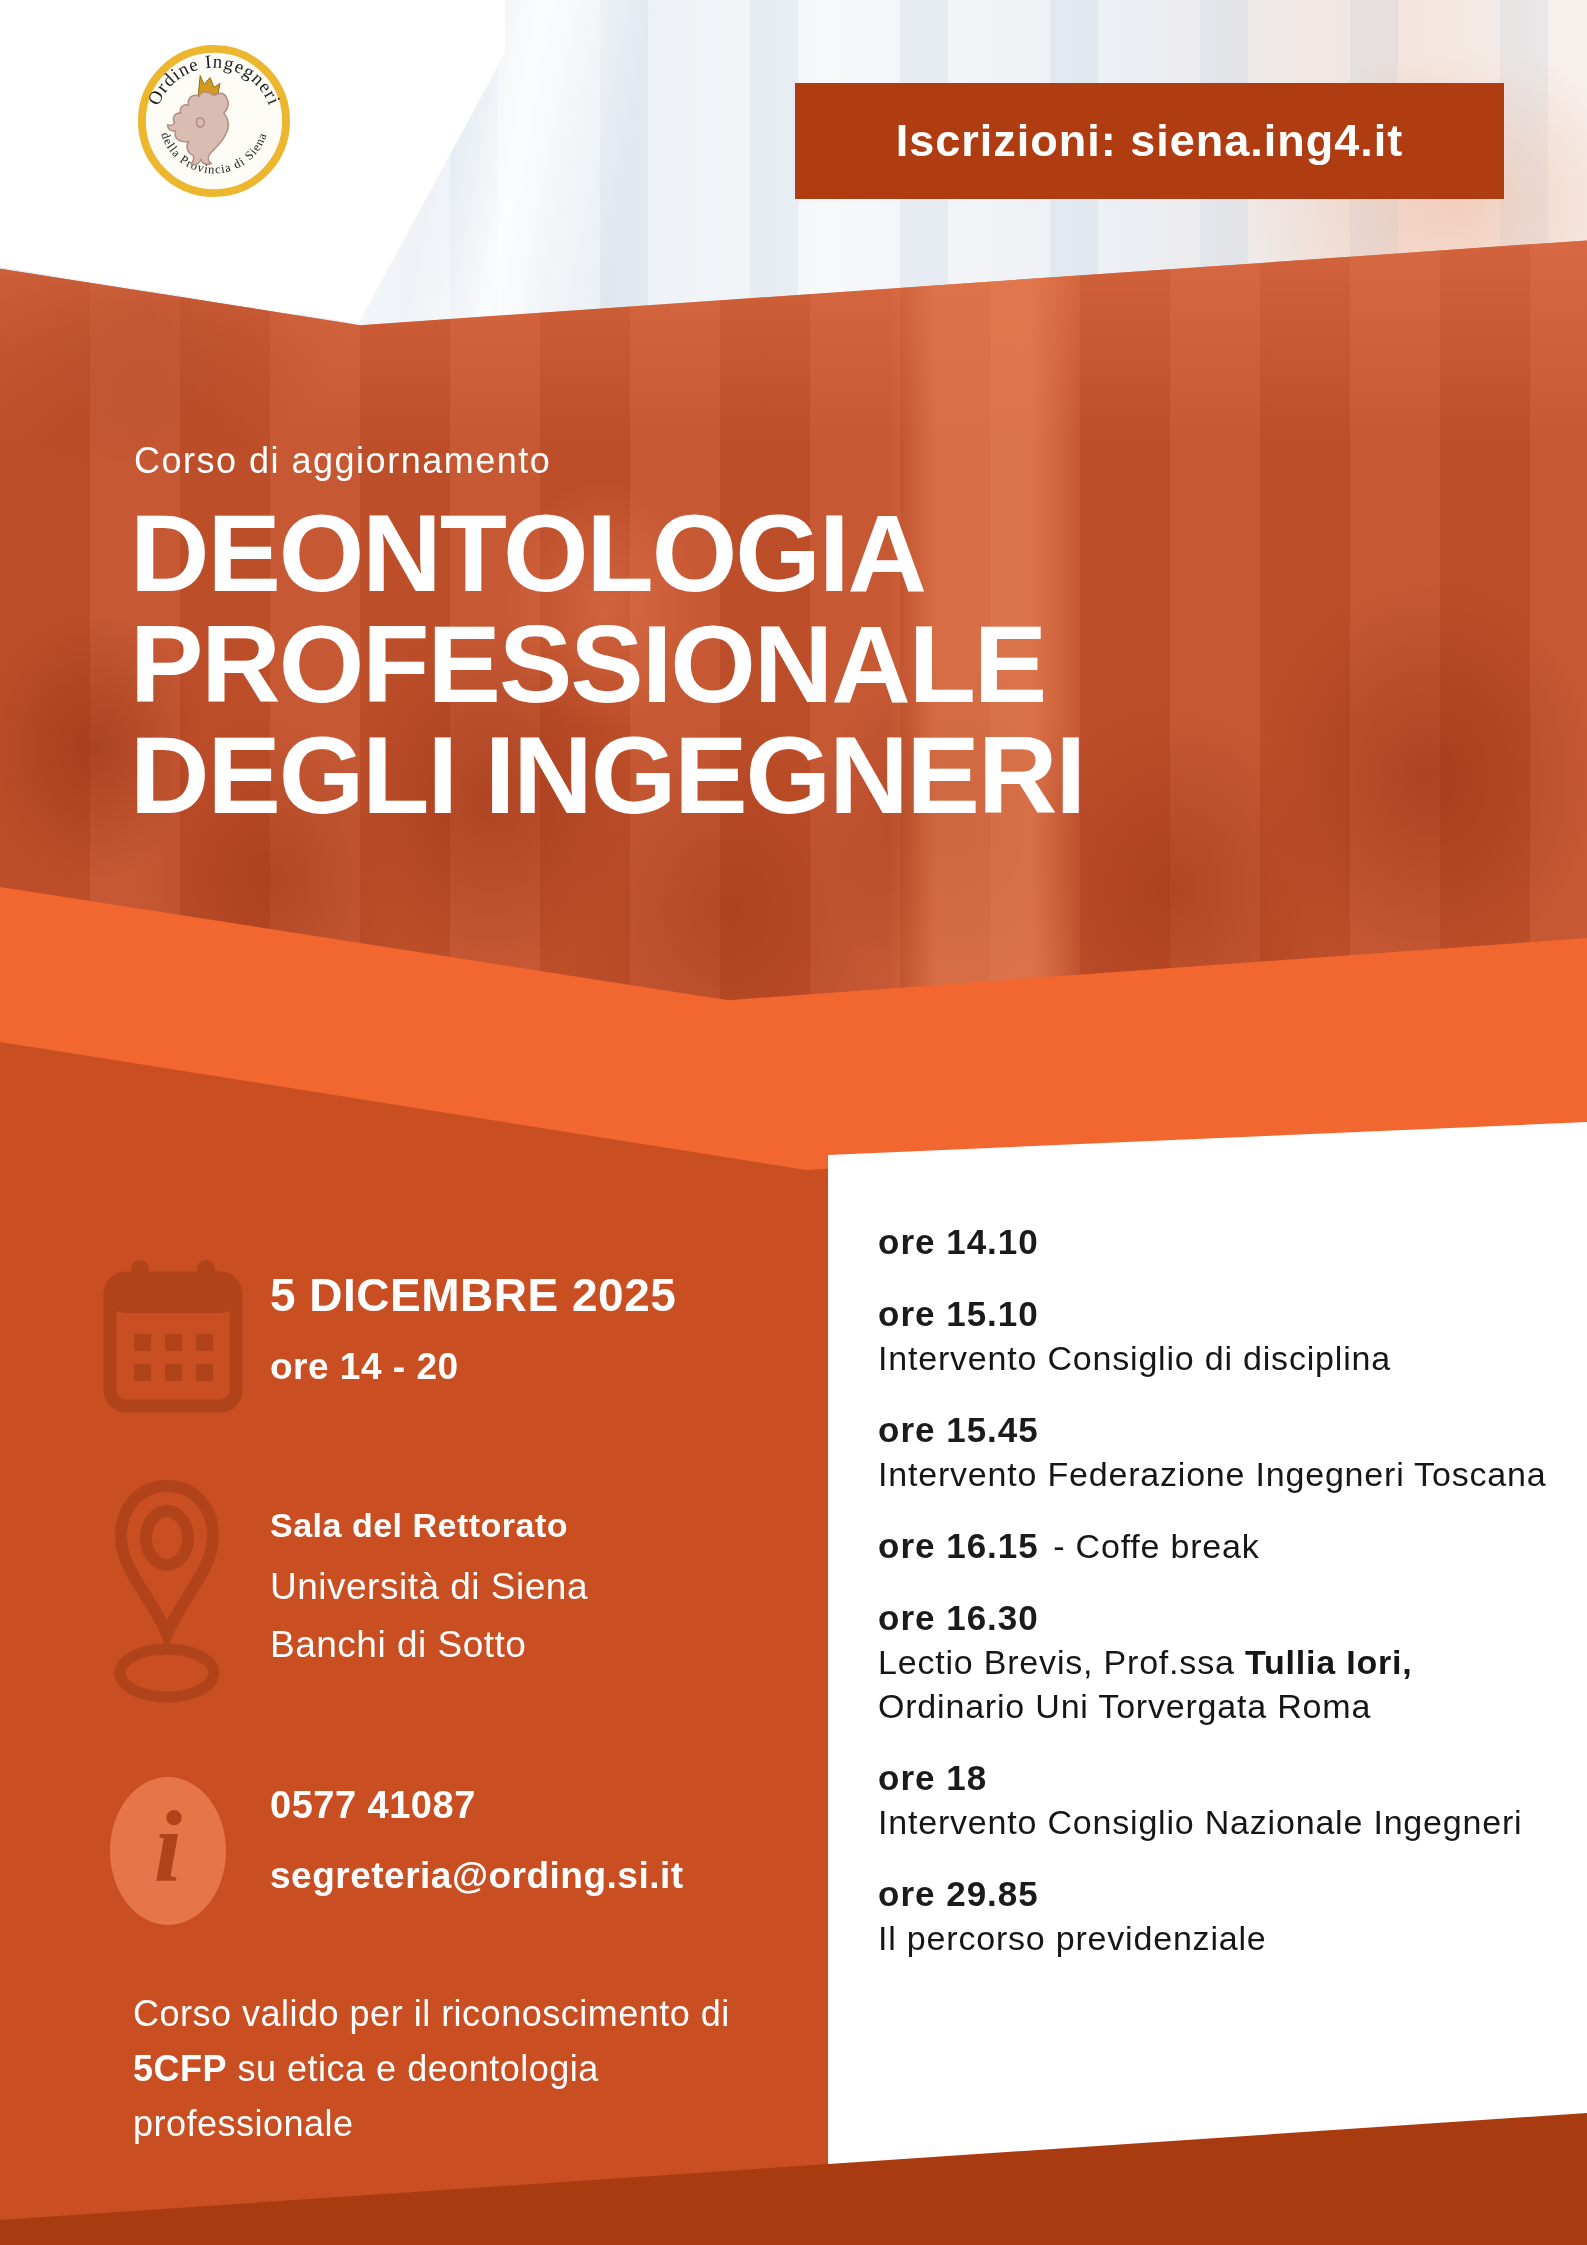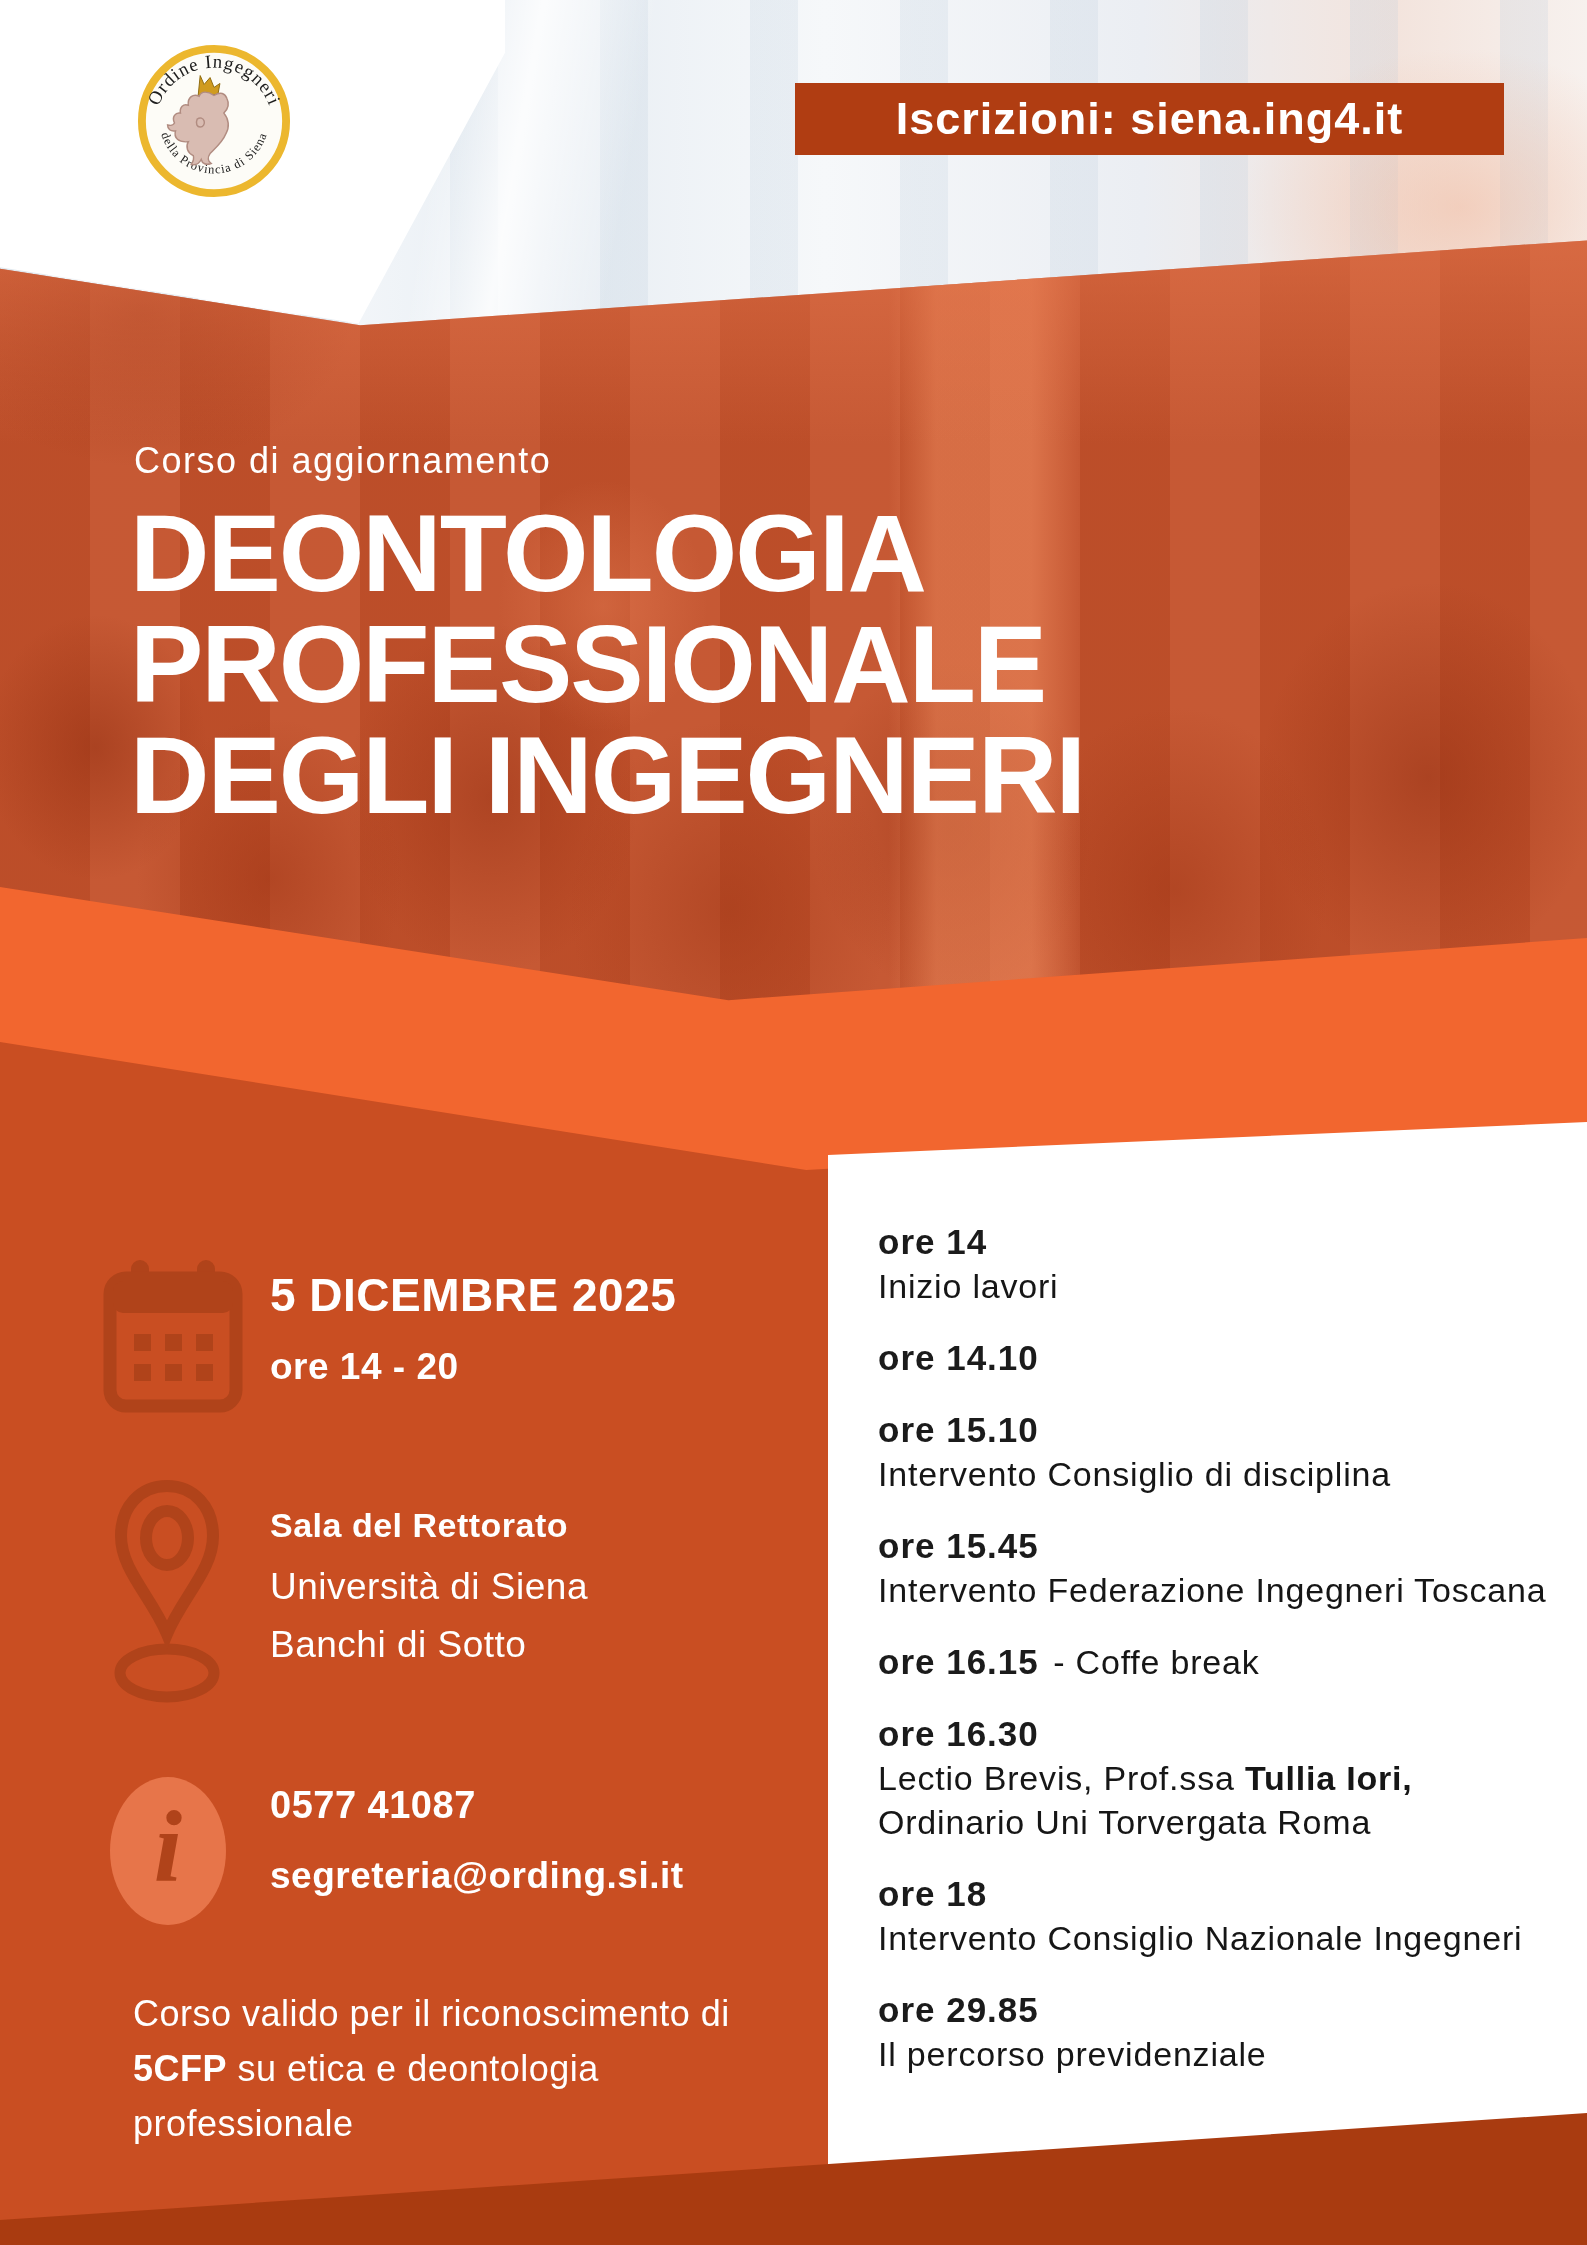--- a/index.html
+++ b/index.html
@@ -57,21 +57,21 @@
   }
   
   .wedge-white{
     position:absolute;left:0;top:0;width:505px;height:330px;z-index:5;
     background:#ffffff;
     clip-path:polygon(0 0, 100% 0, 100% 16%, 71% 98%, 0 81%);
   }
   .logo-badge{position:absolute;left:135px;top:42px;width:158px;height:158px;}
   
   .banner{
-    position:absolute;left:795px;top:83px;width:709px;height:72px;z-index:5;
+    position:absolute;left:795px;top:83px;width:709px;height:116px;z-index:5;
     display:flex;align-items:center;justify-content:center;
   }
   .banner span{font-size:45px;font-weight:700;color:#fff;letter-spacing:1px;}
   
   .kicker{
     position:absolute;left:134px;top:440px;z-index:6;
     color:#fff;font-size:36px;letter-spacing:1.5px;font-weight:400;
   }
   .title{
     position:absolute;left:130px;top:497px;z-index:6;
@@ -112,24 +112,20 @@
 
 <div class="poster">
 
   <div class="hero-light"></div>
   <div class="hero-tint"></div>
   <div class="band-bright"></div>
 
   <div class="panel-white">
     <div class="schedule">
 
-      <div class="sched-item">
-        <div class="sched-time">ore 14</div>
-        <div class="sched-desc">Inizio lavori</div>
-      </div>
 
       <div class="sched-item">
         <div class="sched-time">ore 14.10</div>
       </div>
 
       <div class="sched-item">
         <div class="sched-time">ore 15.10</div>
         <div class="sched-desc">Intervento Consiglio di disciplina</div>
       </div>
 

